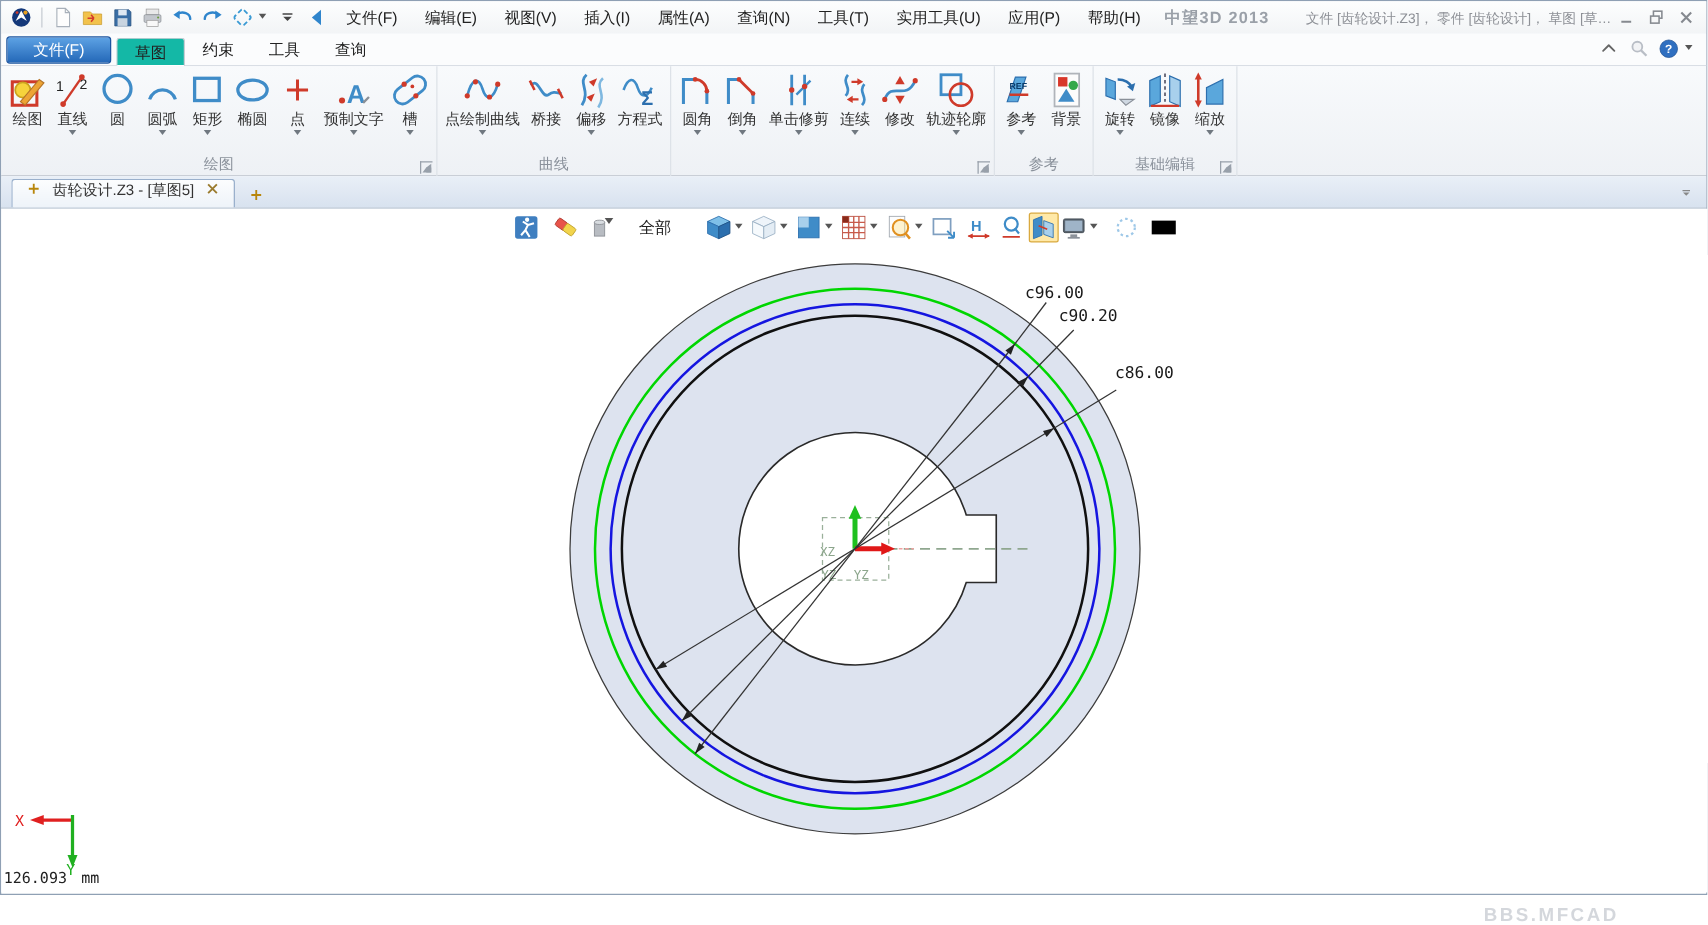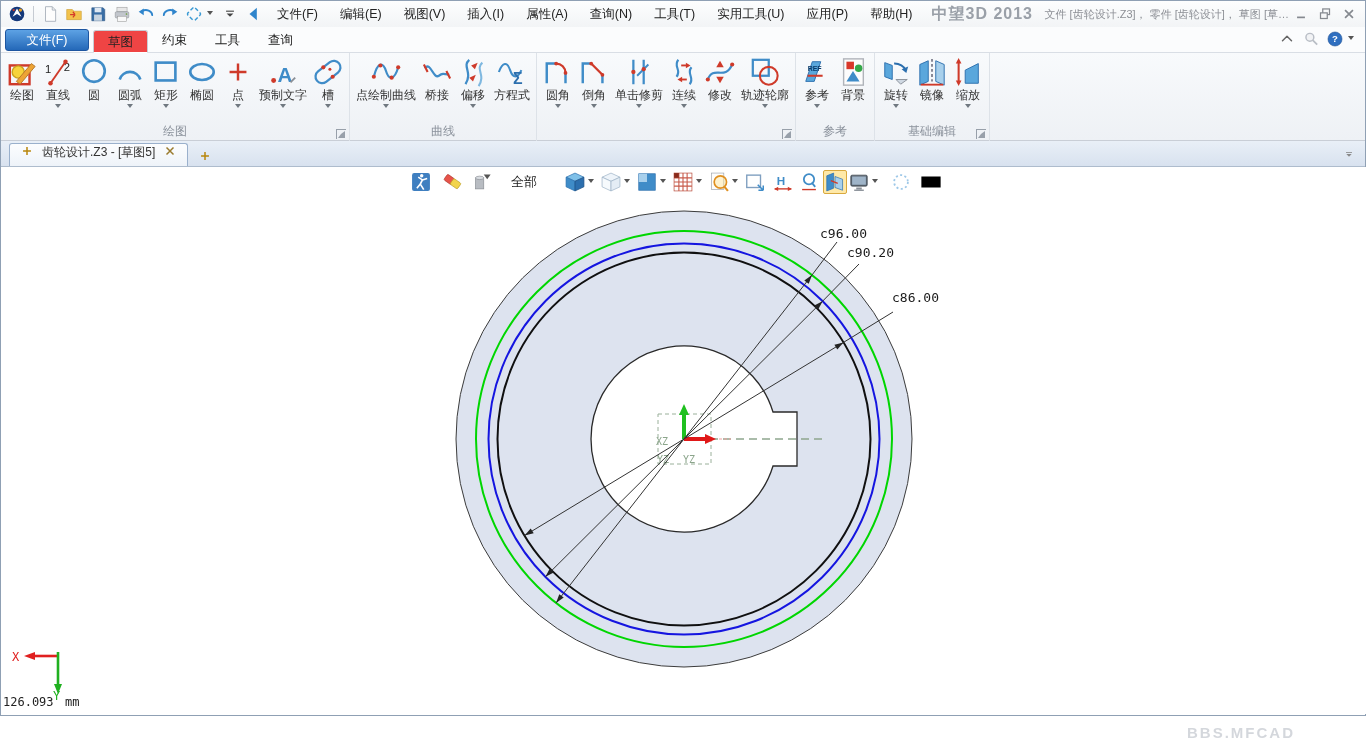--- a/index.html
+++ b/index.html
@@ -6,29 +6,29 @@
   html,body { width:1366px; height:740px; overflow:hidden; font-family:"Liberation Sans",sans-serif; background:#fff; }
   .abs { position:absolute; }
   #app { position:relative; width:1366px; height:716px; border:1px solid #8fa0b4; background:#fff; }
 
   
   #titlebar { left:0; top:0; width:100%; height:26px; background:linear-gradient(#fdfefe,#f2f4f6); display:flex; align-items:center; padding:0 4px; }
   .qicon { width:20px; height:20px; display:inline-flex; align-items:center; justify-content:center; margin:0 2px; }
   .qicon svg { display:block; }
   .vsep { width:1px; height:16px; background:#c6cbd2; margin:0 4px; }
   .menu-item { font-size:12.5px; color:#222; padding:0 11px; line-height:26px; white-space:nowrap; cursor:default; }
-  .brand { font-size:16px; color:#9aa0a8; font-weight:bold; letter-spacing:1px; padding:0 8px; white-space:nowrap; }
+  .brand { font-size:13px; color:#9aa0a8; font-weight:bold; letter-spacing:1px; padding:0 8px; white-space:nowrap; }
   #doc-context { margin-left:auto; font-size:11px; color:#8d9096; font-weight:normal; white-space:nowrap; }
   .winbtn { width:18px; height:18px; margin:0 3px; display:inline-flex; align-items:center; justify-content:center; }
 
   
   #tabrow { left:0; top:26px; width:100%; height:26px; background:#fbfcfd; border-bottom:1px solid #d9dee5; display:flex; align-items:flex-end; }
   #file-btn { margin:2px 4px 1px 4px; width:84px; height:22px; border-radius:3px; background:linear-gradient(#5da2e4,#2468b8); border:1px solid #1d55a0; color:#fff; font-size:12.5px; text-align:center; line-height:21px; }
   .rtab { font-size:12.5px; color:#222; padding:0 14px; height:23px; line-height:23px; }
-  .rtab.active { background:#ef4444; border:1px solid #c8cdd4; border-bottom:1px solid #fff; border-radius:3px 3px 0 0; margin-bottom:-1px; }
+  .rtab.active { background:#14b8a6; border:1px solid #c8cdd4; border-bottom:1px solid #fff; border-radius:3px 3px 0 0; margin-bottom:-1px; }
   #tabrow-right { margin-left:auto; display:flex; align-items:center; padding:0 6px 3px 0; }
 
   
   #ribbon { left:0; top:52px; width:100%; height:88px; background:linear-gradient(#f8fafc,#eef1f5); border-bottom:1px solid #c9ced6; display:flex; }
   .rgroup { position:relative; height:88px; border-right:1px solid #dde2e8; padding:2px 3px 16px 3px; display:flex; align-items:flex-start; }
   .ritem { min-width:36px; padding:1px 3px; text-align:center; display:flex; flex-direction:column; align-items:center; border-radius:2px; }
   .ricon { height:32px; display:flex; align-items:center; justify-content:center; }
   .rlabel { font-size:12px; color:#333; line-height:14px; white-space:nowrap; }
   .dd { margin-top:2px; width:0; height:0; border:3.5px solid transparent; border-top:4.5px solid #707880; }
   .gtitle { position:absolute; bottom:1px; left:0; right:0; text-align:center; font-size:12px; color:#8a919b; }

